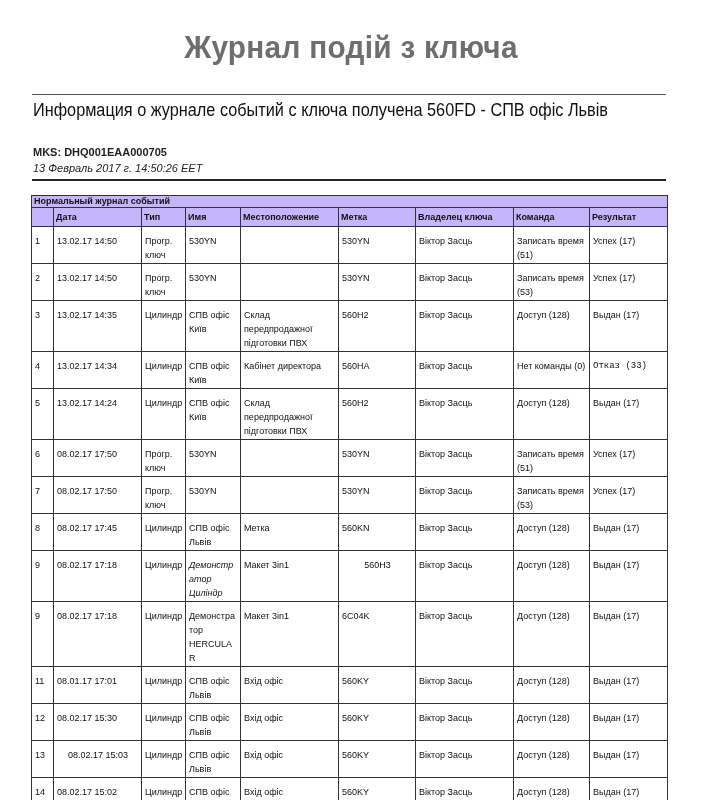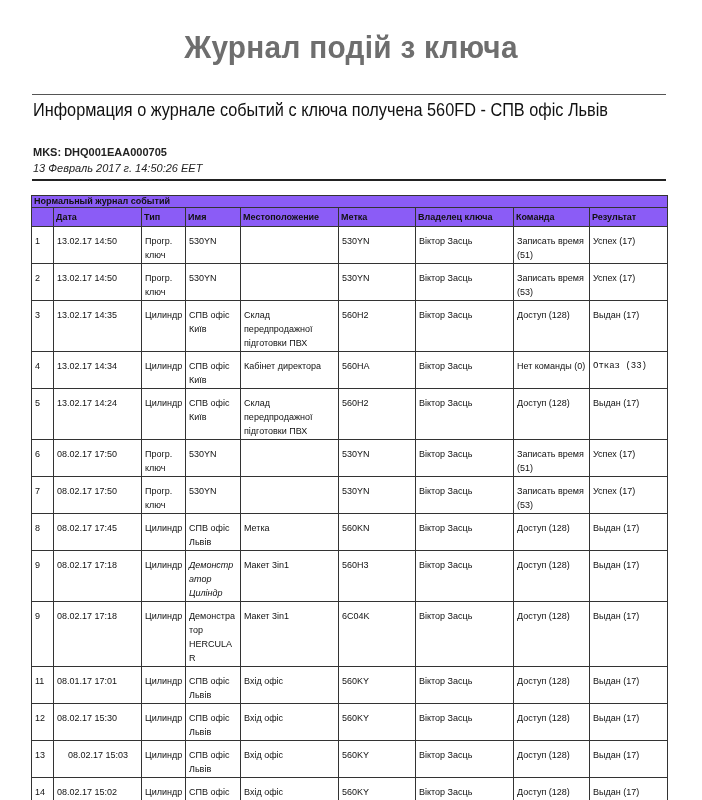--- a/index.html
+++ b/index.html
@@ -5,21 +5,21 @@
   html, body { margin:0; padding:0; background:#ffffff; }
   body { width:702px; height:800px; position:relative; overflow:hidden; font-family:"Liberation Sans", sans-serif; color:#111; }
   .main-title { position:absolute; top:30px; left:0; width:702px; text-align:center; font-family:"Liberation Sans", sans-serif; font-weight:bold; font-size:31px; color:#6e6e6e; letter-spacing:0.3px; transform:scaleX(0.96); }
   .rule1 { position:absolute; left:32px; top:94px; width:634px; height:1px; background:#555; }
   .subtitle { position:absolute; left:33px; top:100px; font-size:17.5px; color:#111; transform:scaleX(0.93); transform-origin:left; white-space:nowrap; }
   .mks { position:absolute; left:33px; top:146px; font-size:11px; font-weight:bold; color:#222; }
   .date { position:absolute; left:33px; top:162px; font-size:11px; font-style:italic; color:#222; }
   .rule2 { position:absolute; left:32px; top:179px; width:634px; height:1.5px; background:#222; }
   table.log { position:absolute; left:31px; top:195px; width:636px; border-collapse:collapse; table-layout:fixed; font-size:9px; }
   table.log td { border:1.2px solid #333; vertical-align:top; padding:2px 2px 1px 3px; line-height:14px; color:#111; word-wrap:break-word; }
-  table.log tr.hdr td { background:#8b5cf6; font-weight:bold; }
+  table.log tr.hdr td { background:#c4b5fd; font-weight:bold; }
   tr.hdr-top td { height:11px; line-height:11px; padding:0 2px; }
   tr.hdr-group td { height:11px; line-height:14px; padding:0 2px; }
   tr.hdr-cols td { height:11px; line-height:18px; padding:0 2px; }
   tr.data td { padding-top:7px; } 
 </style>
 </head>
 <body>
 
 <div class="main-title">Журнал подій з ключа</div>
 <div class="rule1"></div>
@@ -142,21 +142,21 @@
         <td style="height: 25px;">Віктор Засць</td>
         <td style="height: 25px;">Доступ (128)</td>
         <td style="height: 25px;">Выдан (17)</td>
       </tr>
       <tr class="data">
         <td style="height: 42px;">9</td>
         <td style="height: 42px;">08.02.17 17:18</td>
         <td style="height: 42px;">Цилиндр</td>
         <td style="height: 42px; font-style: italic;">Демонстратор Циліндр</td>
         <td style="height: 42px;">Макет 3in1</td>
-        <td style="height: 42px;">560H3</td>
+        <td style="height: 42px; text-align: center;">560H3</td>
         <td style="height: 42px;">Віктор Засць</td>
         <td style="height: 42px;">Доступ (128)</td>
         <td style="height: 42px;">Выдан (17)</td>
       </tr>
       <tr class="data">
         <td style="height: 52px;">9</td>
         <td style="height: 52px;">08.02.17 17:18</td>
         <td style="height: 52px;">Цилиндр</td>
         <td style="height: 52px;">Демонстратор HERCULAR</td>
         <td style="height: 52px;">Макет 3in1</td>

